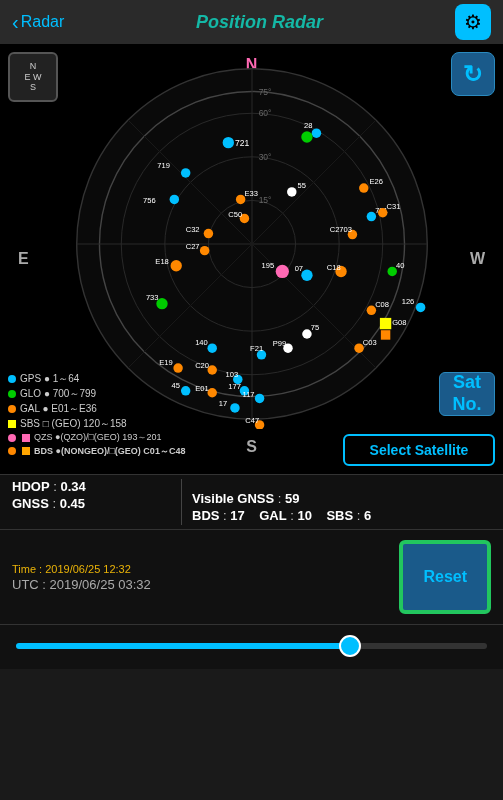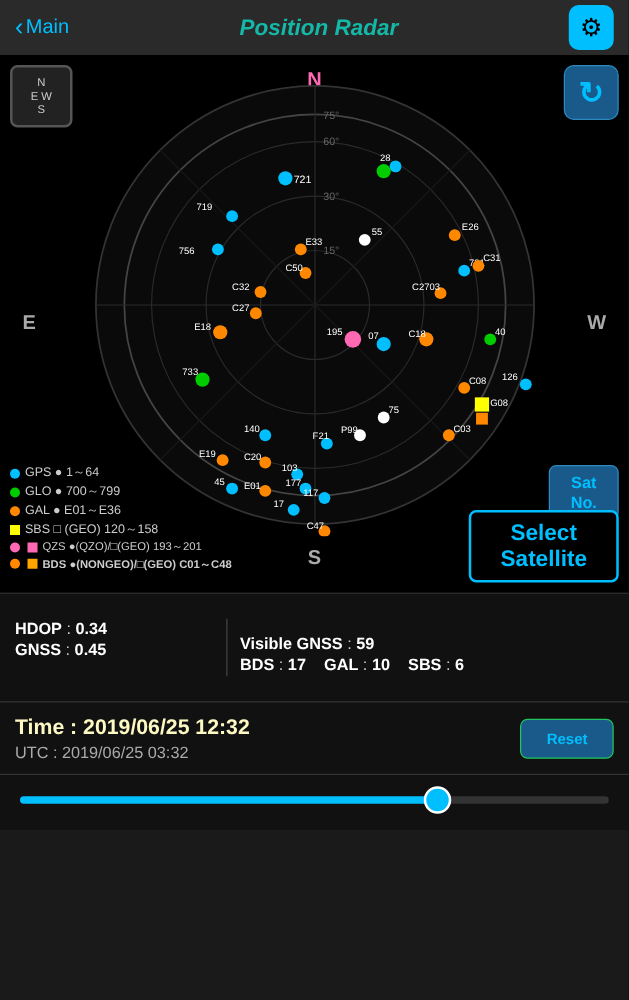--- a/index.html
+++ b/index.html
@@ -181,52 +181,52 @@
     .sat-no-btn {
       position: absolute;
       bottom: 58px;
       right: 8px;
       width: 56px;
       height: 44px;
       background: #1a5a8a;
       border: 1px solid #2a8abf;
       border-radius: 6px;
       color: #00bfff;
-      font-size: 13px;
+      font-size: 18px;
       font-weight: bold;
       text-align: center;
       display: flex;
       align-items: center;
       justify-content: center;
       cursor: pointer;
       line-height: 1.2;
     }
 
     
     .select-sat-btn {
       position: absolute;
       bottom: 8px;
       right: 8px;
       background: #000;
       border: 2px solid #00bfff;
       border-radius: 6px;
       color: #00bfff;
-      font-size: 18px;
+      font-size: 14px;
       font-weight: bold;
       padding: 6px 10px;
       cursor: pointer;
-      width: 120px;
+      width: 152px;
       text-align: center;
     }
 
     
     .stats-section {
       background: #111;
       border-top: 1px solid #333;
-      padding: 20px 12px;
+      padding: 4px 12px;
       display: flex;
       gap: 0;
     }
     .stats-left {
       flex: 0 0 170px;
       border-right: 1px solid #444;
       padding-right: 10px;
     }
     .stats-right {
       flex: 1;
@@ -249,37 +249,37 @@
       border-top: 1px solid #333;
       padding: 10px 12px;
       display: flex;
       align-items: center;
       justify-content: space-between;
     }
     .time-info {
       font-size: 14px;
     }
     .time-main {
-      font-weight: bold;
-      font-size: 17px;
-      color: #fef9c3;
+      font-weight: normal;
+      font-size: 11px;
+      color: #eab308;
     }
     .time-utc {
       color: #aaa;
       font-size: 13px;
       margin-top: 2px;
     }
     .reset-btn {
       background: #1a5a8a;
-      border: 1px solid #22c55e;
+      border: 4px solid #22c55e;
       border-radius: 6px;
       color: #00bfff;
-      font-size: 12px;
-      font-weight: bold;
-      padding: 8px 20px;
+      font-size: 16px;
+      font-weight: bold;
+      padding: 24px 20px;
       cursor: pointer;
     }
 
     
     .slider-section {
       background: #111;
       border-top: 1px solid #333;
       padding: 10px 16px 16px;
     }
 
@@ -303,21 +303,21 @@
       margin-top: -8px;
       cursor: pointer;
     }
   </style>
 </head>
 <body>
 
 <div class="header">
   <div class="header-back">
     <span class="chevron">‹</span>
-    <span>Main</span>
+    <span>Radar</span>
   </div>
   <span class="header-title">Position Radar</span>
   <div class="header-gear">
     <span style="font-size:20px;color:#000;">⚙</span>
   </div>
 </div>
 
 <div class="radar-section">
 
   <div class="compass">

